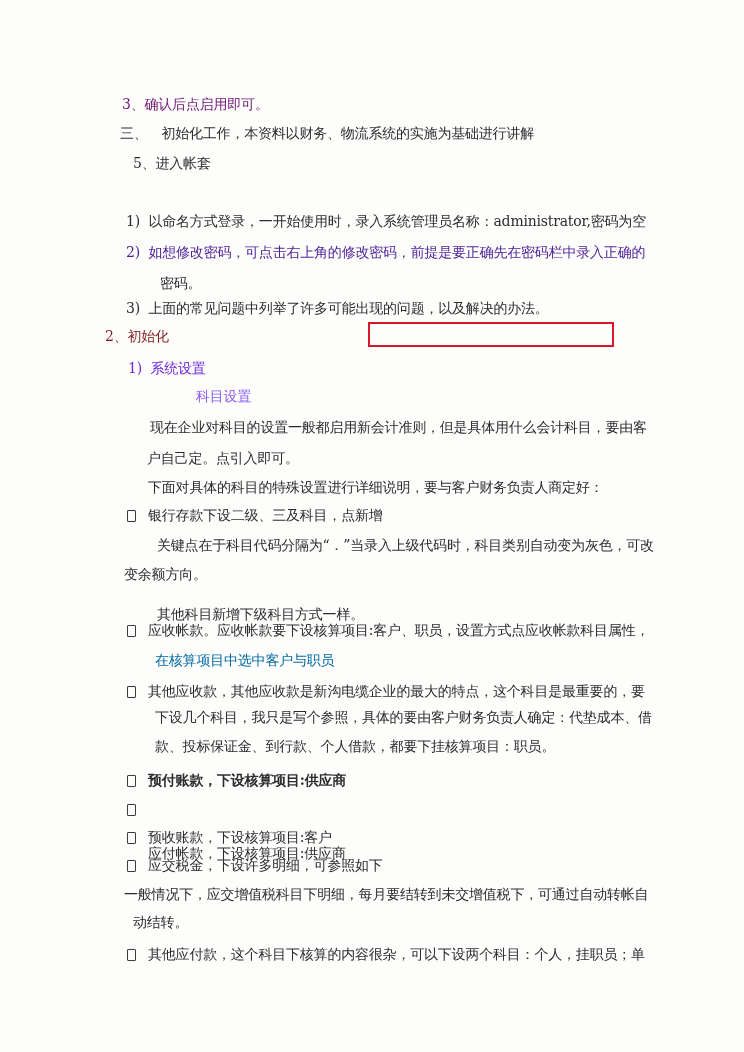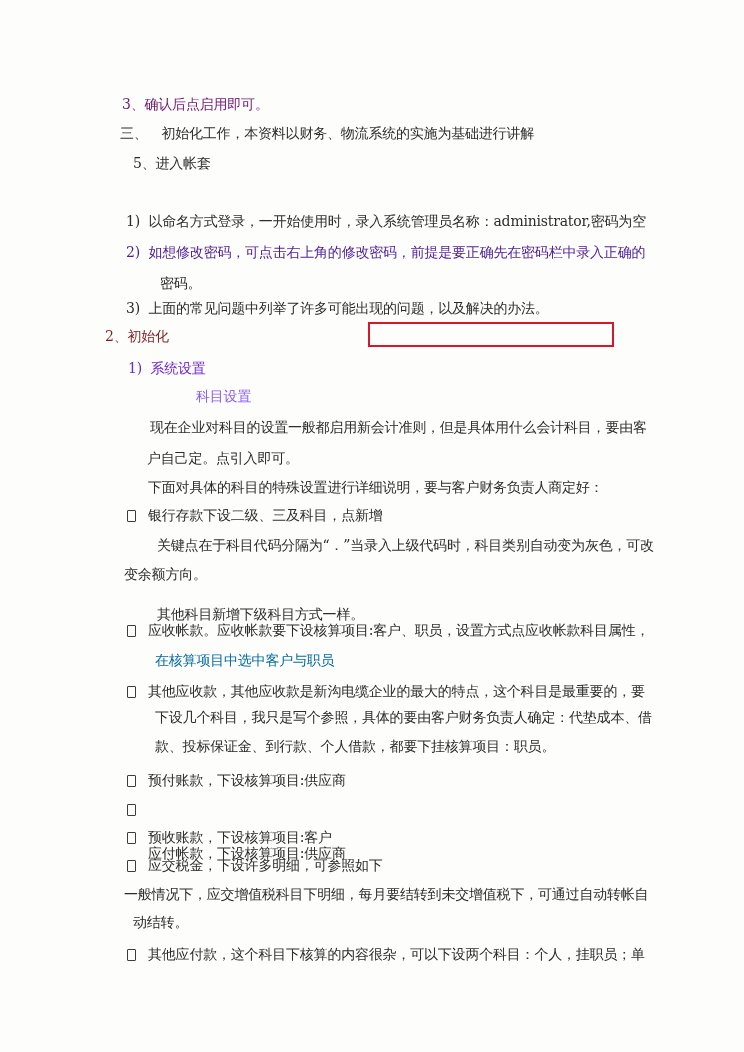--- a/index.html
+++ b/index.html
@@ -56,21 +56,21 @@
       <div class="line" style="left: 124px; top: 566px; color: rgb(44, 44, 44);">变余额方向。</div>
       <div class="line" style="left: 157px; top: 594px; color: rgb(44, 44, 44); margin-top: 12px;">其他科目新增下级科目方式一样。</div>
       <span class="bullet-square" style="left: 127px; top: 625px; border-color: rgb(60, 60, 60);"></span>
       <div class="line" style="left: 148px; top: 622px; color: rgb(44, 44, 44);">应收帐款。应收帐款要下设核算项目:客户、职员，设置方式点应收帐款科目属性，</div>
       <div class="line" style="left: 155px; top: 652px; color: #0369a1;">在核算项目中选中客户与职员</div>
       <span class="bullet-square" style="left: 127px; top: 686px; border-color: rgb(60, 60, 60);"></span>
       <div class="line" style="left: 148px; top: 683px; color: rgb(44, 44, 44);">其他应收款，其他应收款是新沟电缆企业的最大的特点，这个科目是最重要的，要</div>
       <div class="line" style="left: 155px; top: 709px; color: rgb(44, 44, 44);">下设几个科目，我只是写个参照，具体的要由客户财务负责人确定：代垫成本、借</div>
       <div class="line" style="left: 155px; top: 738px; color: rgb(44, 44, 44);">款、投标保证金、到行款、个人借款，都要下挂核算项目：职员。</div>
       <span class="bullet-square" style="left: 127px; top: 775px; border-color: rgb(60, 60, 60);"></span>
-      <div class="line" style="left: 148px; top: 772px; color: rgb(44, 44, 44);">预付账款，下设核算项目:供应商</div>
+      <div class="line" style="left: 148px; top: 772px; color: rgb(44, 44, 44); font-weight: bold;">预付账款，下设核算项目:供应商</div>
       <span class="bullet-square" style="left: 127px; top: 804px; border-color: rgb(60, 60, 60);"></span>
       <div class="line" style="left: 148px; top: 801px; color: rgb(44, 44, 44); margin-top: 44px;">应付帐款，下设核算项目:供应商</div>
       <span class="bullet-square" style="left: 127px; top: 832px; border-color: rgb(60, 60, 60);"></span>
       <div class="line" style="left: 148px; top: 829px; color: rgb(44, 44, 44);">预收账款，下设核算项目:客户</div>
       <span class="bullet-square" style="left: 127px; top: 860px; border-color: rgb(60, 60, 60);"></span>
       <div class="line" style="left: 148px; top: 857px; color: rgb(44, 44, 44);">应交税金，下设许多明细，可参照如下</div>
       <div class="line" style="left: 124px; top: 886px; color: rgb(44, 44, 44);">一般情况下，应交增值税科目下明细，每月要结转到未交增值税下，可通过自动转帐自</div>
       <div class="line" style="left: 133px; top: 914px; color: rgb(44, 44, 44);">动结转。</div>
       <span class="bullet-square" style="left: 127px; top: 949px; border-color: rgb(60, 60, 60);"></span>
       <div class="line" style="left: 148px; top: 946px; color: rgb(44, 44, 44);">其他应付款，这个科目下核算的内容很杂，可以下设两个科目：个人，挂职员；单</div>

